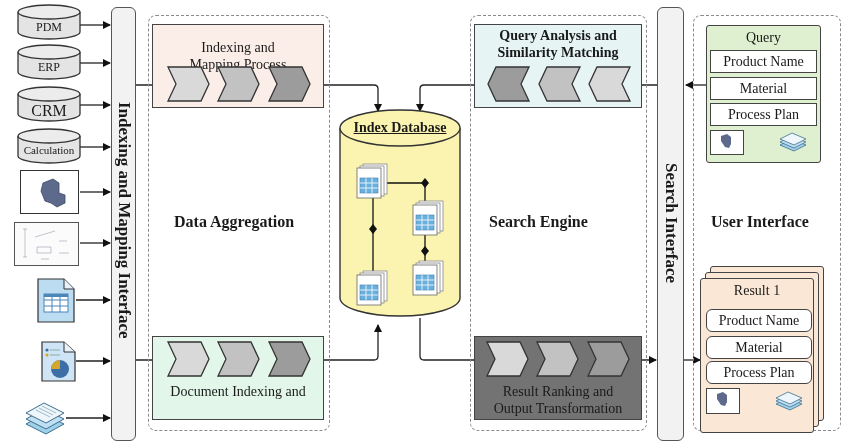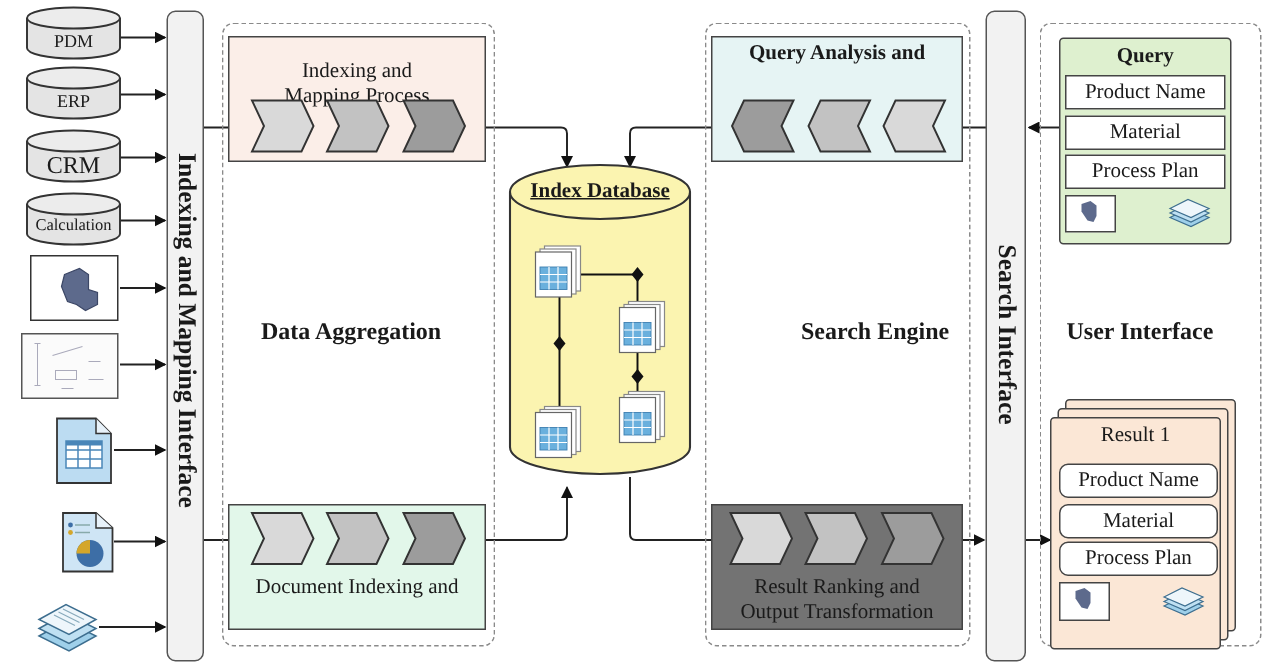--- a/index.html
+++ b/index.html
@@ -184,25 +184,26 @@
     <rect x="6" y="-2" width="24" height="30" fill="#fff" stroke="#888" stroke-width="0.8"></rect>
     <rect x="3" y="0" width="24" height="30" fill="#fff" stroke="#888" stroke-width="0.8"></rect>
     <rect x="0" y="2" width="24" height="30" fill="#fff" stroke="#666" stroke-width="0.8"></rect>
     <rect x="3" y="12" width="18" height="15" fill="#6ab0dd" stroke="#3d7fb0" stroke-width="0.6"></rect>
     <path d="M3,17 L21,17 M3,22 L21,22 M9,12 L9,27 M15,12 L15,27" stroke="#fff" stroke-width="0.8"></path>
   </g>
 </svg>
 <div class="abs" style="left:340px;top:120px;width:120px;text-align:center;font-weight:bold;font-size:14px;text-decoration:underline;">Index Database</div>
 
 <div class="dashed" style="left:470px;top:15px;width:177px;height:416px;"></div>
-<div class="section-label" style="left:534px;top:213px;">Search Engine</div>
+<div class="section-label" style="left:489px;top:213px;">Search Engine</div>
 
 <div class="proc-box" style="left:474px;top:24px;width:168px;height:84px;background:#e6f4f4;font-weight:bold;">
   <div class="proc-title" style="top:2px;">
     <div>Query Analysis and</div>
+    <div>Similarity Matching</div>
   </div>
 </div>
 <svg class="abs" style="left:484px;top:65px" width="150" height="40">
   <path d="M12,2 L45,2 L37,19 L45,36 L12,36 L4,19 Z" fill="#9c9c9c" stroke="#333" stroke-width="1.3"></path>
   <path d="M63,2 L96,2 L88,19 L96,36 L63,36 L55,19 Z" fill="#c2c2c2" stroke="#333" stroke-width="1.3"></path>
   <path d="M113,2 L146,2 L138,19 L146,36 L113,36 L105,19 Z" fill="#d9d9d9" stroke="#333" stroke-width="1.3"></path>
 </svg>
 
 <div class="proc-box" style="left:474px;top:336px;width:168px;height:84px;background:#737373;">
   <div class="proc-title" style="top:46px;">
@@ -216,21 +217,21 @@
   <path d="M104,2 L137,2 L145,19 L137,36 L104,36 L112,19 Z" fill="#9c9c9c" stroke="#333" stroke-width="1.3"></path>
 </svg>
 
 <div class="iface-bar" style="left:657px;top:7px;width:27px;height:434px;"></div>
 <div class="vtext" style="left:661px;top:163px;">Search Interface</div>
 
 <div class="dashed" style="left:693px;top:15px;width:148px;height:416px;"></div>
 <div class="section-label" style="left:711px;top:213px;">User Interface</div>
 
 <div class="abs" style="left:706px;top:25px;width:115px;height:138px;background:#def0cf;border:1.5px solid #444;border-radius:3px;box-sizing:border-box;">
-  <div style="text-align:center;font-size:14px;margin-top:4px;font-weight:bold;">Query</div>
+  <div style="text-align:center;font-size:14px;margin-top:4px;">Query</div>
 </div>
 <div class="field" style="left:710px;top:50px;width:107px;height:23px;">Product Name</div>
 <div class="field" style="left:710px;top:77px;width:107px;height:23px;">Material</div>
 <div class="field" style="left:710px;top:103px;width:107px;height:23px;">Process Plan</div>
 <div class="abs" style="left:710px;top:130px;width:34px;height:25px;background:#fff;border:1.5px solid #444;box-sizing:border-box;">
   <svg width="31" height="22">
       <path d="M10,5 L16,3 L20,6 L20,13 L18,17 L14,16 L12,13 L10,10 Z" fill="#5d6a8c"></path>
     </svg>
 </div>
 <svg class="abs" style="left:778px;top:130px" width="32" height="26">

